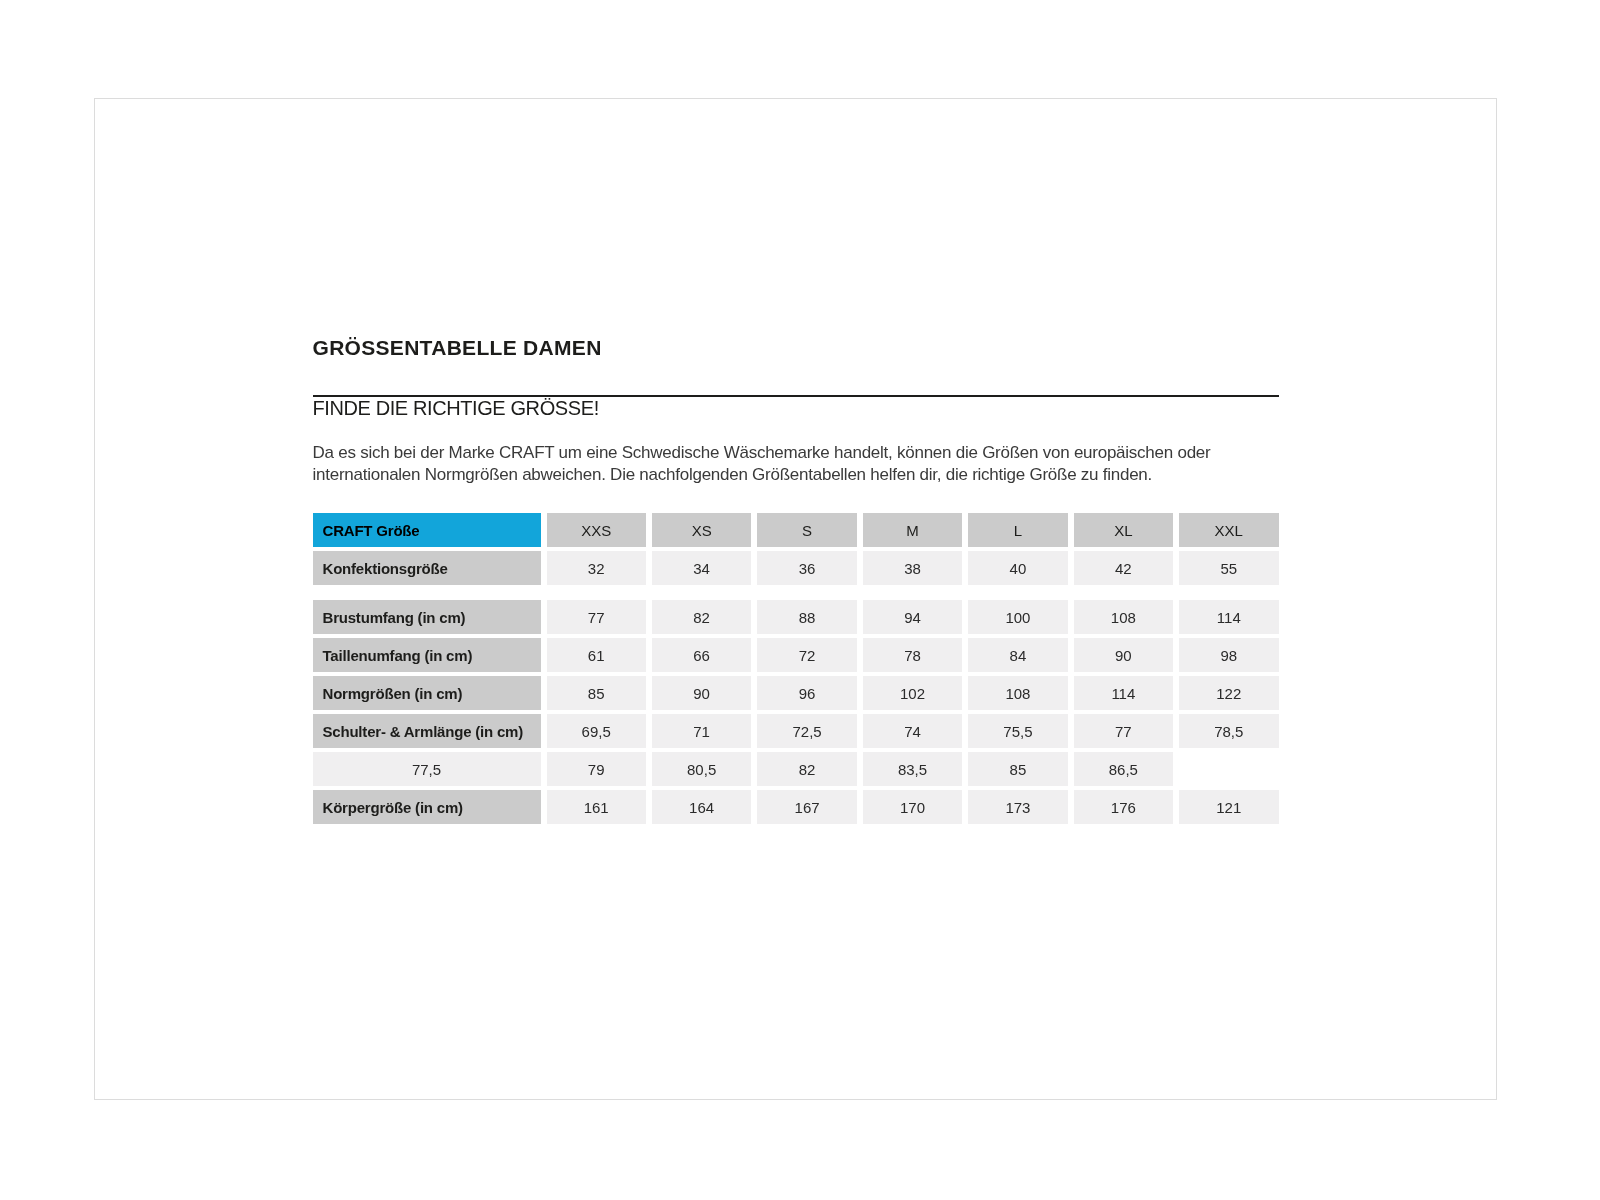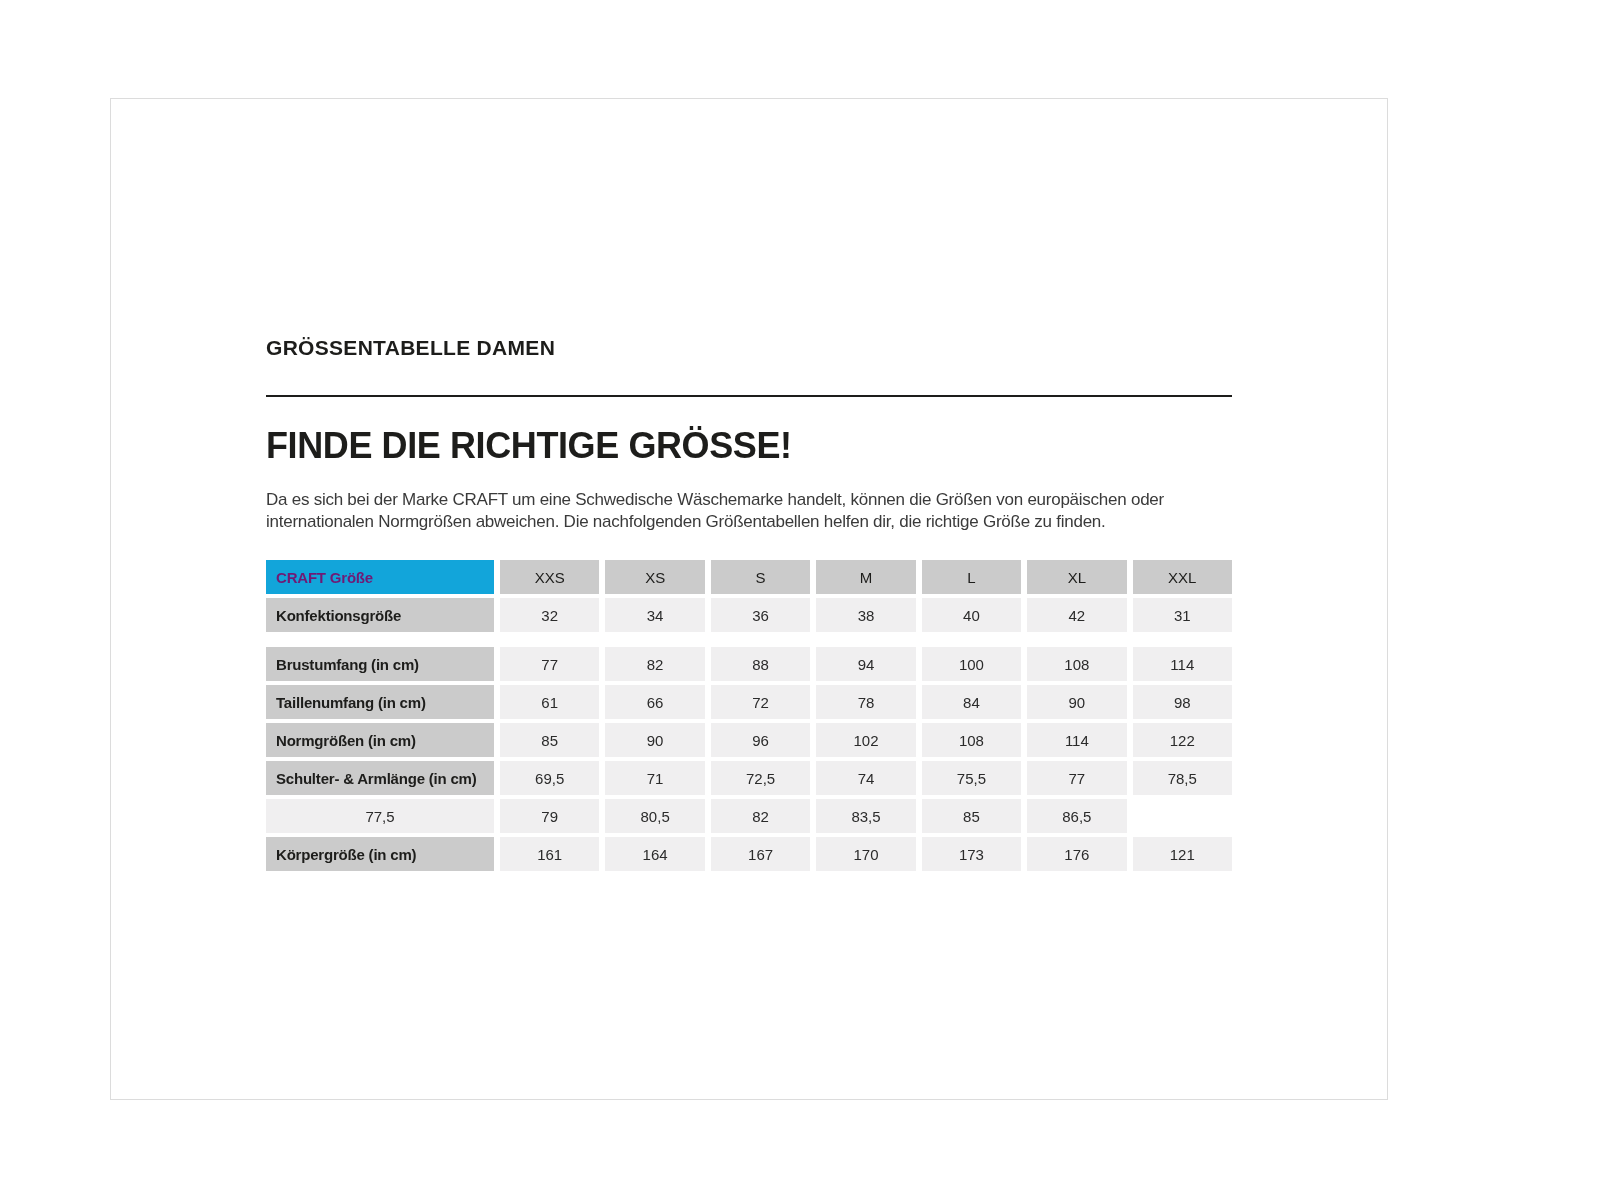--- a/index.html
+++ b/index.html
@@ -4,45 +4,44 @@
 <style>
   * { margin: 0; padding: 0; box-sizing: border-box; }
   html, body {
     width: 1600px; height: 1200px;
     background: #ffffff;
     font-family: "Liberation Sans", sans-serif;
     overflow: hidden;
   }
   .panel {
     position: absolute;
-    left: 110px; top: 98px;
-    width: 1278px; height: 1002px;
+    left: 94px; top: 98px;
+    width: 1403px; height: 1002px;
     background: #ffffff;
     border: 1px solid var(--panel-border, #dcdcdc);
   }
   .content {
     width: 966px;
     margin: 0 auto;
     padding-top: 237px;
   }
   .section-title {
     font-size: 21px;
     font-weight: 700;
     letter-spacing: 0.3px;
     color: var(--heading-text, #1d1d1b);
   }
   .divider {
     margin-top: 35px;
     height: 0;
     border-top: 2px solid var(--heading-text, #1d1d1b);
   }
   .page-heading {
-    margin-top: 28px;
-    font-size: 36px;
-    font-weight: 700;
+    font-size: 20px;
+    font-weight: 400;
     letter-spacing: -0.4px;
     color: var(--heading-text, #1d1d1b);
   }
   .intro {
     margin-top: 22px;
     font-size: 17px;
     letter-spacing: -0.25px;
     line-height: 22px;
     color: var(--body-text, #3a3a3a);
   }
@@ -73,21 +72,21 @@
     color: var(--heading-text, #1d1d1b);
     background: var(--label-gray, #cbcbcb);
   }
   .cell.head {
     font-weight: 400;
     color: var(--heading-text, #1d1d1b);
     background: var(--label-gray, #cbcbcb);
   }
   .cell.accent {
     background: var(--accent-cyan, #12a5da);
-    color: #701a75;
+    color: #000000;
   }
 </style>
 </head>
 <body>
 
 <div class="panel">
   <div class="content">
 
     <div class="section-title">GRÖSSENTABELLE DAMEN</div>
 
@@ -113,21 +112,21 @@
       </div>
       <div id="table-body">
           <div class="trow">
             <div class="cell label">Konfektionsgröße</div>
             <div class="cell value">32</div>
             <div class="cell value">34</div>
             <div class="cell value">36</div>
             <div class="cell value">38</div>
             <div class="cell value">40</div>
             <div class="cell value">42</div>
-            <div class="cell value">31</div>
+            <div class="cell value">55</div>
           </div>
           <div class="trow group-start">
             <div class="cell label">Brustumfang (in cm)</div>
             <div class="cell value">77</div>
             <div class="cell value">82</div>
             <div class="cell value">88</div>
             <div class="cell value">94</div>
             <div class="cell value">100</div>
             <div class="cell value">108</div>
             <div class="cell value">114</div>

